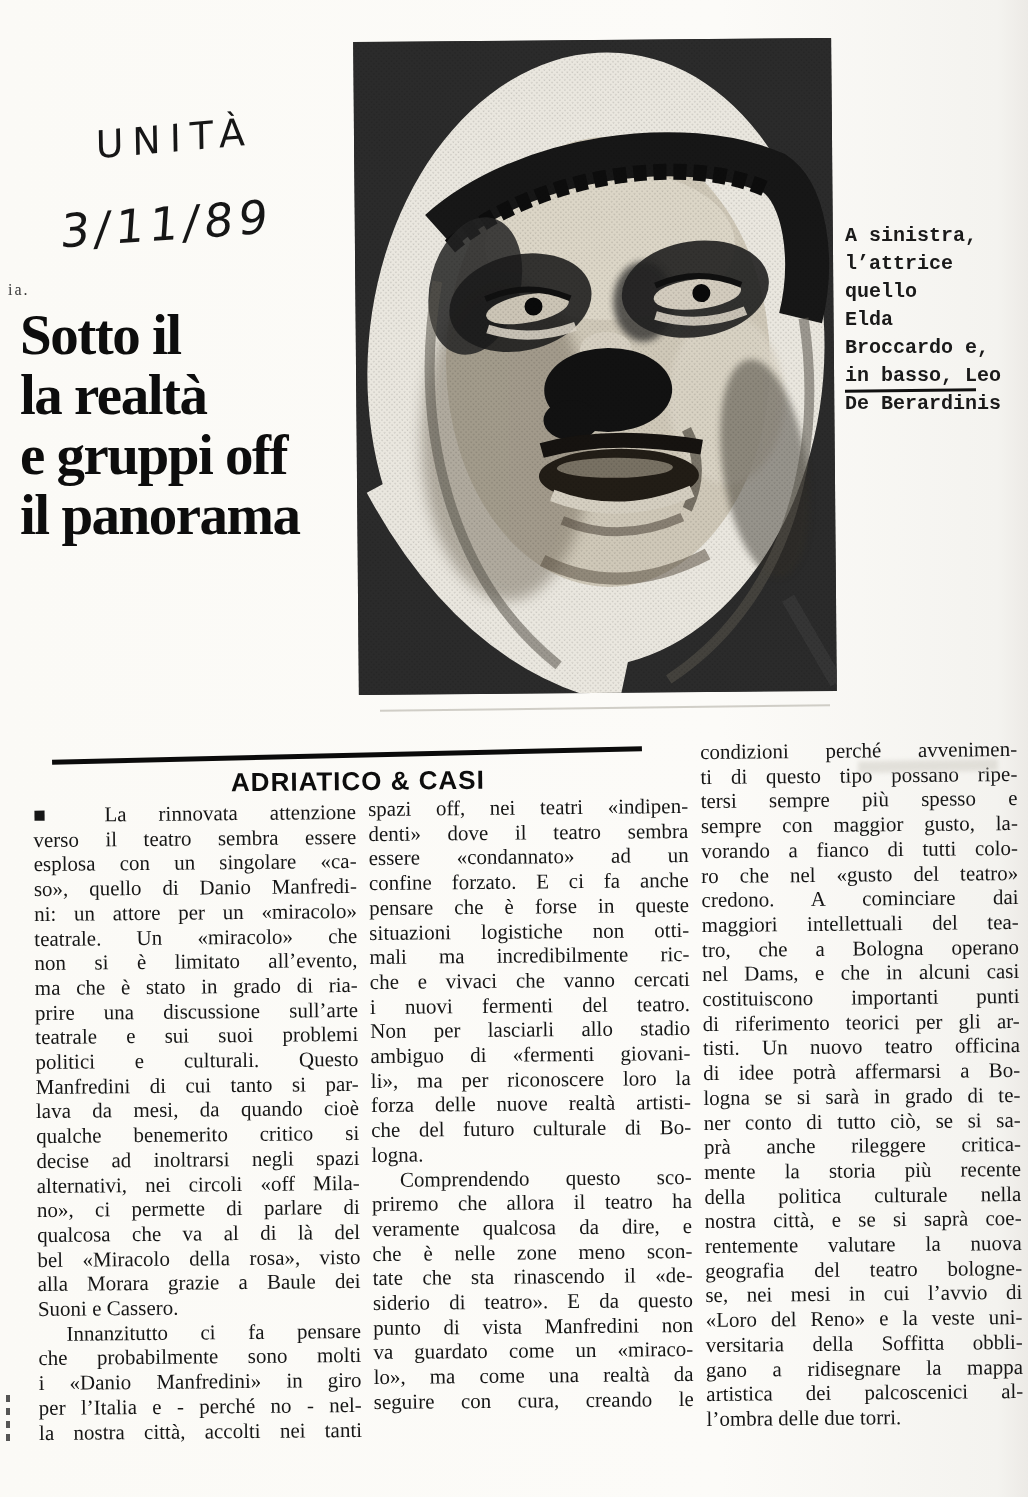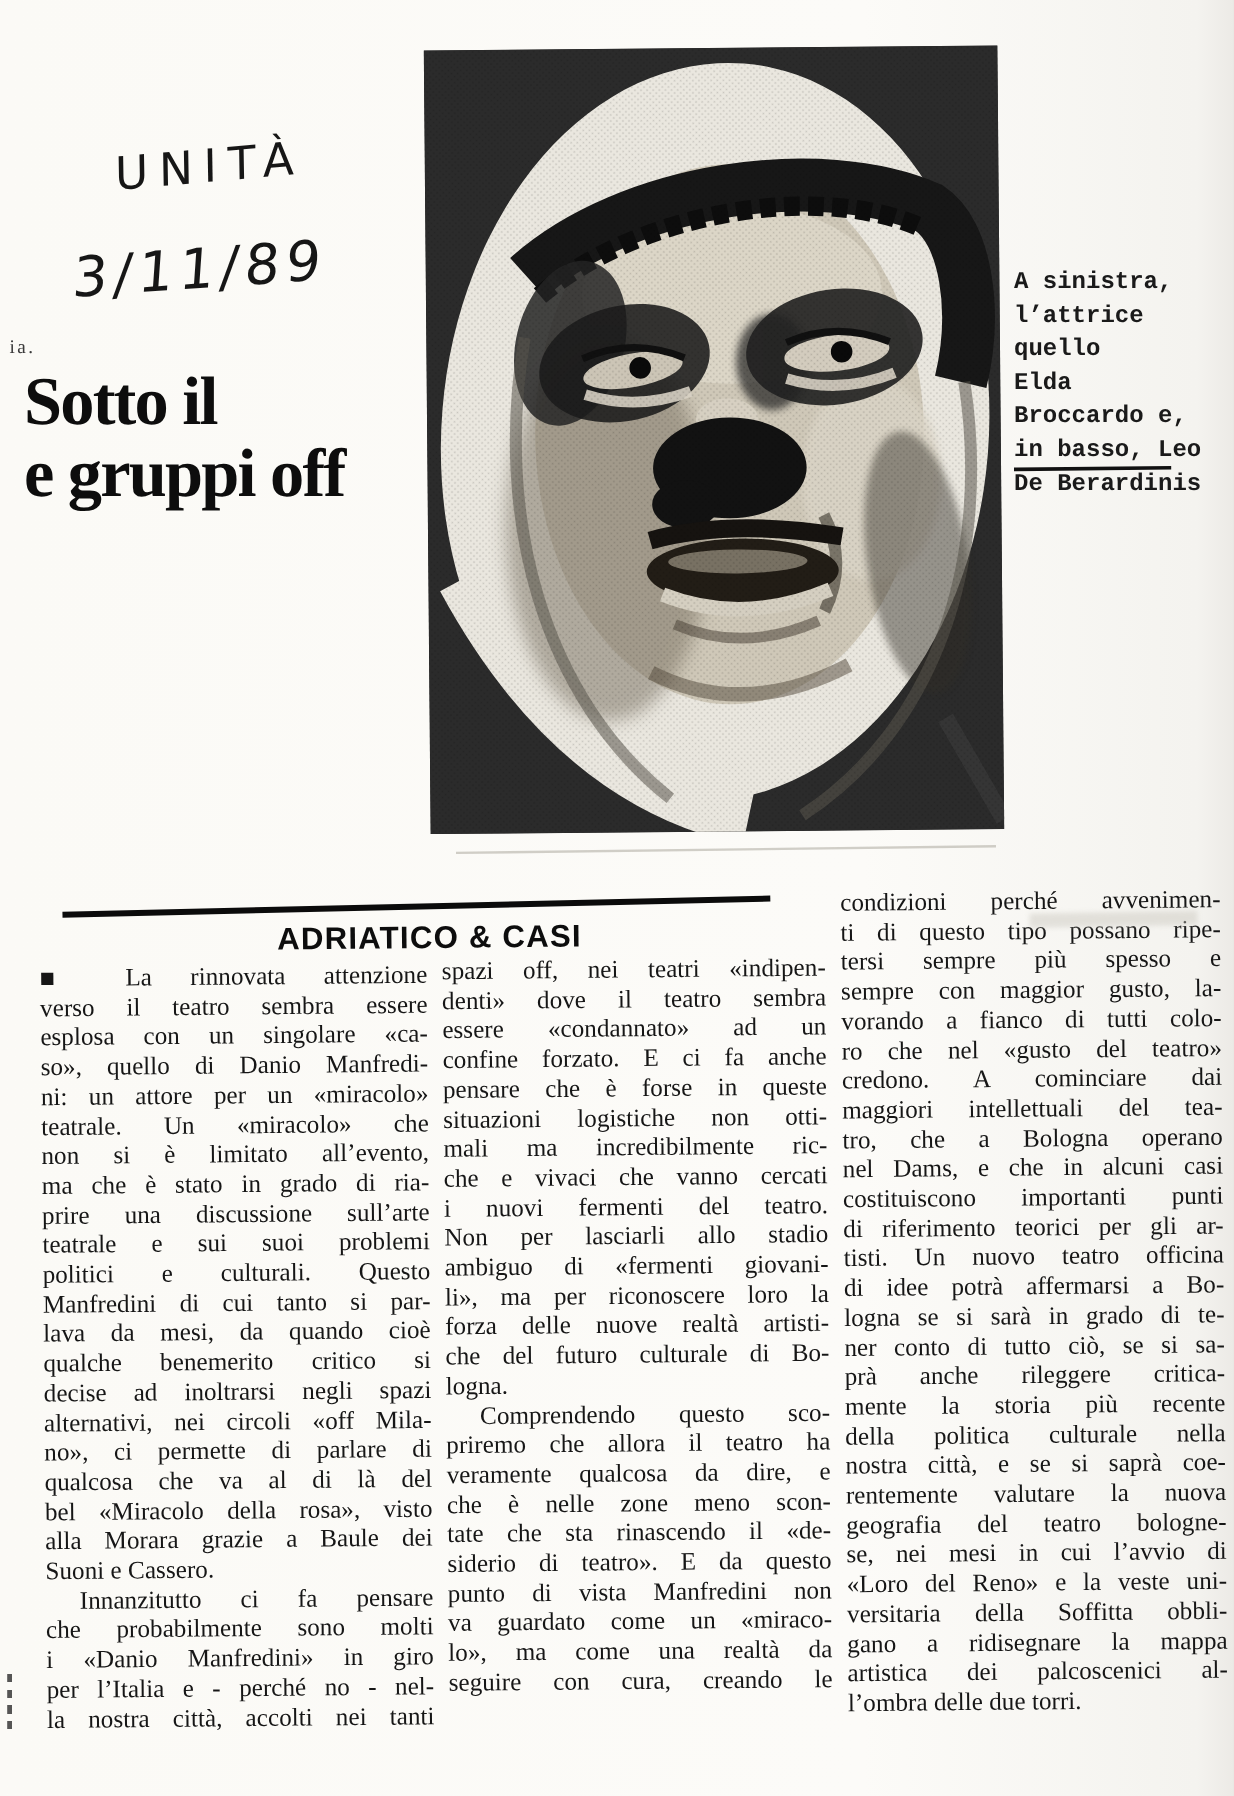--- a/index.html
+++ b/index.html
@@ -167,21 +167,23 @@
       <div class="line">l’attrice quello</div>
       <div class="line">Elda</div>
       <div class="line">Broccardo e,</div>
       <div class="line">in basso, Leo</div>
       <div class="line">De Berardinis</div>
     </div>
   <div class="caption-rule"></div>
 
   <h1 class="headline">
       <div class="line">Sotto il</div>
+      <div class="line">la realtà</div>
       <div class="line">e gruppi off</div>
+      <div class="line">il panorama</div>
     </h1>
 
   <div class="byline-rule"></div>
   <div class="byline">ADRIATICO &amp; CASI</div>
 
   <div class="textcol col1">
       <div class="line">■  La rinnovata attenzione</div>
       <div class="line">verso il teatro sembra essere</div>
       <div class="line">esplosa con un singolare «ca-</div>
       <div class="line">so», quello di Danio Manfredi-</div>

